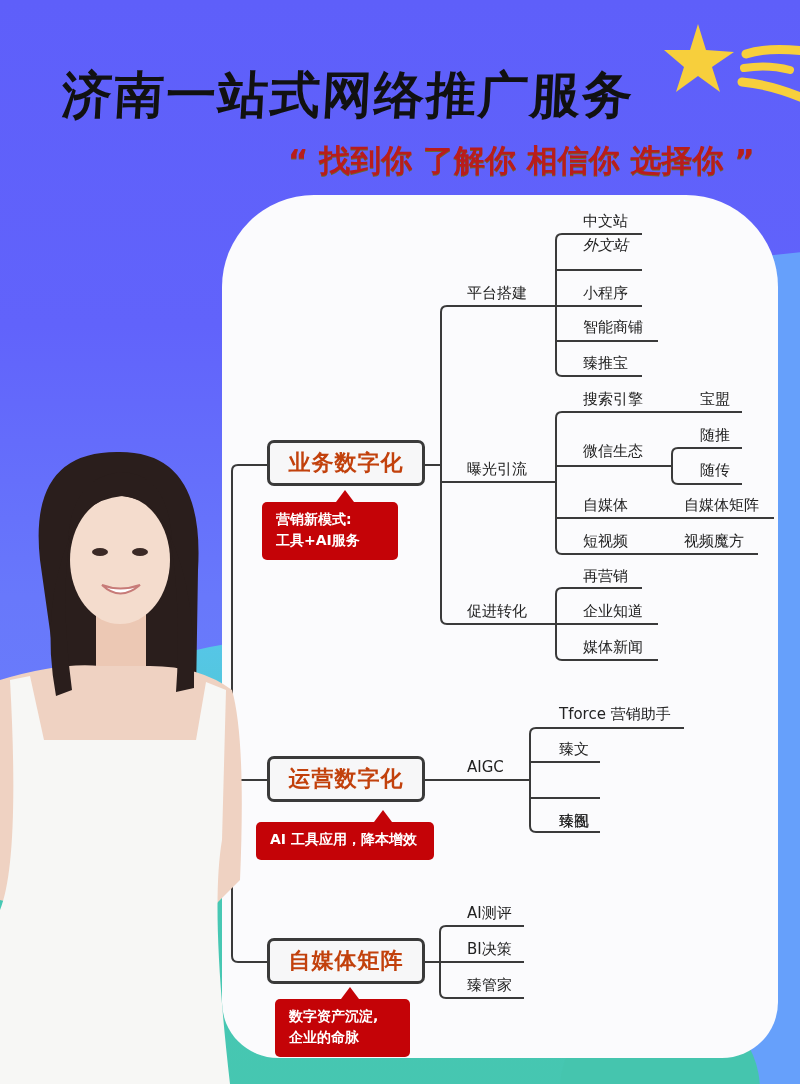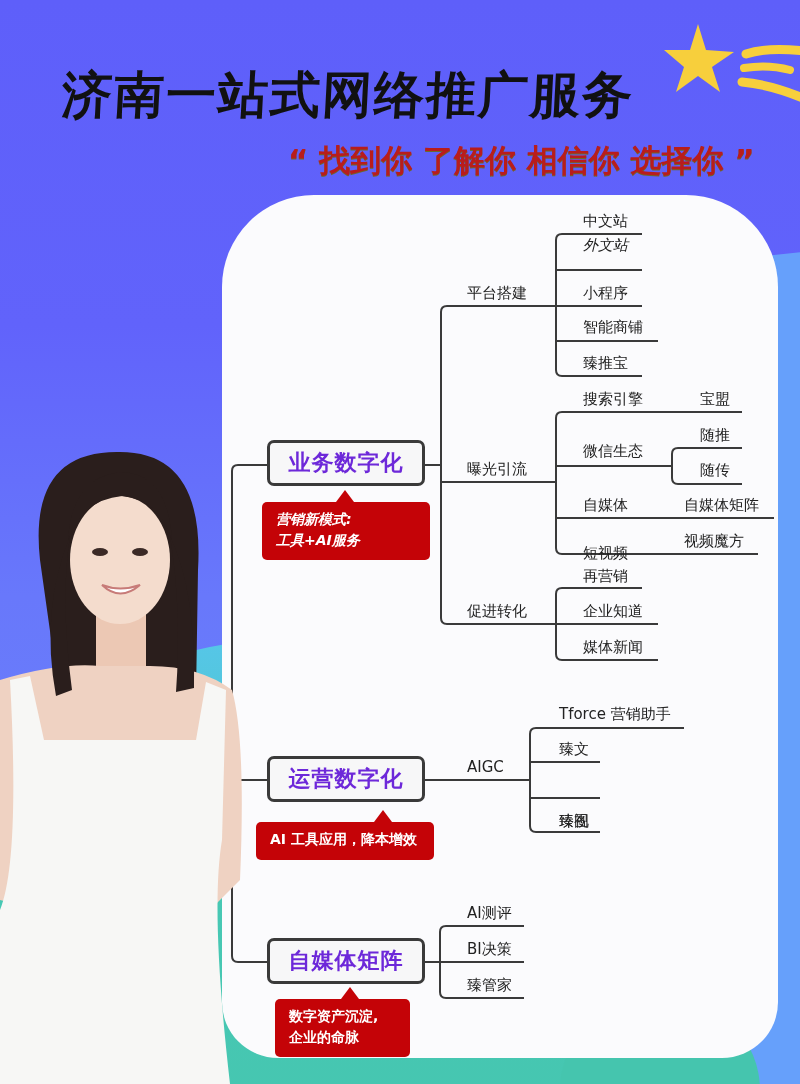--- a/index.html
+++ b/index.html
@@ -22,21 +22,21 @@
   .star { position: absolute; left: 650px; top: 10px; width: 160px; height: 100px; }
 
   .card { position: absolute; left: 222px; top: 195px; width: 556px; height: 863px;
     background: #fbfbfd; border-radius: 92px 92px 56px 56px; }
 
   .person { position: absolute; left: 0; top: 440px; width: 250px; height: 644px; }
 
   .node { position: absolute; font-size: 15px; color: #222; white-space: nowrap; line-height: 18px; }
   .main-node { position: absolute; width: 158px; height: 46px; border: 3px solid #3a3a3a;
     border-radius: 7px; background: #f7f7f8; box-sizing: border-box; display: flex; align-items: center;
-    justify-content: center; font-size: 22px; font-weight: bold; color: #6d28d9; letter-spacing: 1px; }
+    justify-content: center; font-size: 22px; font-weight: bold; color: #c2410c; letter-spacing: 1px; }
   .callout { position: absolute; background: #c40307; color: #fff; font-size: 14px; font-weight: bold;
     border-radius: 5px; box-sizing: border-box; padding: 7px 14px; line-height: 21px; }
   .callout::before { content: ""; position: absolute; top: -12px; width: 0; height: 0;
     border-left: 9px solid transparent; border-right: 9px solid transparent; border-bottom: 12px solid #c40307; }
   .callout.c1::before { left: 74px; }
   .callout.c2::before { left: 118px; }
   .callout.c3::before { left: 66px; }
   svg.lines { position: absolute; left: 0; top: 0; width: 800px; height: 1084px; }
 </style>
 </head>
@@ -93,41 +93,41 @@
 
   <path d="M425 962 H440"></path>
   <path d="M440 932 Q440 926 446 926 H524"></path>
   <path d="M440 932 V992 Q440 998 446 998 H524"></path>
   <path d="M440 962 H524"></path>
 </svg>
 
 <div class="main-node" style="left:267px;top:440px;">
   <span>业务数字化</span>
 </div>
-<div class="callout c1" style="left:262px;top:502px;width:168px;height:58px;font-style:italic;">
+<div class="callout c1" style="left:262px;top:502px;width:136px;height:58px;">
   <div>营销新模式:</div>
   <div>工具+AI服务</div>
 </div>
 
 <div class="node" style="left:467px;top:284px;">平台搭建</div>
 <div class="node" style="left:583px;top:212px;">中文站</div>
 <div class="node" style="left:583px;top:236px;font-style:italic;">外文站</div>
 <div class="node" style="left:583px;top:284px;">小程序</div>
 <div class="node" style="left:583px;top:318px;">智能商铺</div>
 <div class="node" style="left:583px;top:354px;">臻推宝</div>
 
 <div class="node" style="left:467px;top:460px;">曝光引流</div>
 <div class="node" style="left:583px;top:390px;">搜索引擎</div>
 <div class="node" style="left:700px;top:390px;">宝盟</div>
 <div class="node" style="left:583px;top:442px;">微信生态</div>
 <div class="node" style="left:700px;top:426px;">随推</div>
 <div class="node" style="left:700px;top:461px;">随传</div>
 <div class="node" style="left:583px;top:496px;">自媒体</div>
 <div class="node" style="left:684px;top:496px;">自媒体矩阵</div>
-<div class="node" style="left:583px;top:544px;">短视频</div>
+<div class="node" style="left:583px;top:532px;">短视频</div>
 <div class="node" style="left:684px;top:532px;">视频魔方</div>
 
 <div class="node" style="left:467px;top:602px;">促进转化</div>
 <div class="node" style="left:583px;top:567px;">再营销</div>
 <div class="node" style="left:583px;top:602px;">企业知道</div>
 <div class="node" style="left:583px;top:638px;">媒体新闻</div>
 
 <div class="main-node" style="left:267px;top:756px;">
   <span>运营数字化</span>
 </div>

